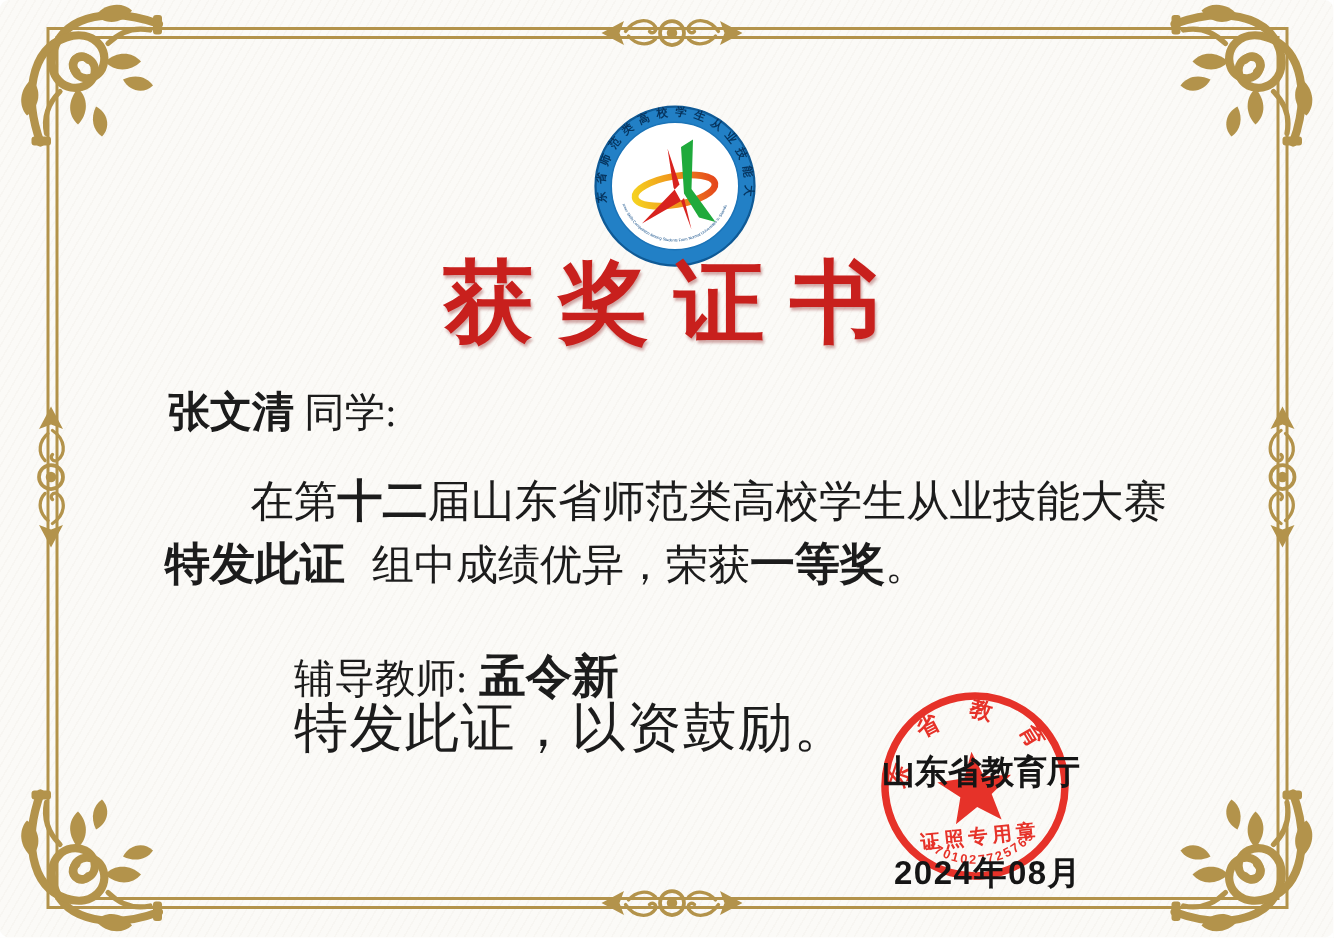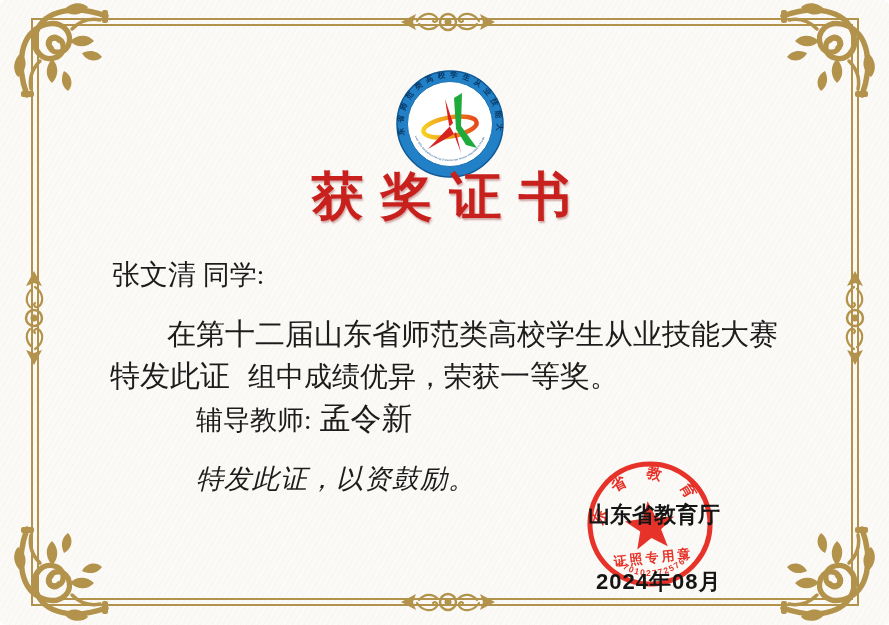--- a/index.html
+++ b/index.html
@@ -19,35 +19,35 @@
   .orn-bl{left:12px;bottom:2px;transform:scaleY(-1);}
   .orn-br{right:12px;bottom:2px;transform:scale(-1,-1);}
   .mid{position:absolute;width:150px;height:26px;}
   .mid-top{left:373px;top:9px;}
   .mid-bottom{left:373px;bottom:10px;transform:scaleY(-1);}
   .mid-left{left:-41px;top:305px;transform:rotate(90deg);}
   .mid-right{left:780px;top:305px;transform:rotate(-90deg);}
   .logo{position:absolute;left:395px;top:69px;width:110px;height:110px;}
   .title{
     position:absolute;top:162px;left:0;width:100%;text-align:center;
-    font-size:52px;font-weight:700;color:#c8201d;letter-spacing:17px;text-indent:10px;
+    font-size:60px;font-weight:700;color:#c8201d;letter-spacing:17px;text-indent:10px;
     text-shadow:1px 2px 2px rgba(130,15,15,0.35);
   }
   .line{position:absolute;white-space:nowrap;z-index:4;}
   .l-name{left:112px;top:256px;font-size:27px;}
   .l-name .fill{font-size:28px;}
   .l-intro{left:167px;top:314px;font-size:29px;}
   .l-intro .fill{font-size:30px;text-align:right;}
   .l-award{left:110px;top:356px;font-size:28px;}
   .l-award .fill{font-size:30px;}
   .l-award .mid-text{margin-left:18px;}
-  .l-teacher{left:196px;top:398px;font-size:27px;}
+  .l-teacher{left:196px;top:430px;font-size:27px;}
   .l-teacher .fill{font-size:31px;margin-left:8px;}
-  .l-closing{left:196px;top:461px;font-size:27px;letter-spacing:1px;font-style:italic;}
-  .fill{font-family:"Liberation Sans","DejaVu Sans",sans-serif;font-weight:400;}
+  .l-closing{left:196px;top:461px;font-size:36px;letter-spacing:1px;}
+  .fill{font-family:"Liberation Sans","DejaVu Sans",sans-serif;font-weight:700;}
   .issuer{position:absolute;left:588px;top:500px;font-size:22px;font-weight:700;
     font-family:"Liberation Sans","DejaVu Sans",sans-serif;color:#151515;z-index:6;white-space:nowrap;}
   .date{position:absolute;left:596px;top:535px;font-size:22px;font-weight:700;
     font-family:"Liberation Sans","DejaVu Sans",sans-serif;color:#151515;z-index:6;white-space:nowrap;letter-spacing:1px;margin-top:32px;}
   .seal{position:absolute;left:575px;top:449px;width:150px;height:150px;z-index:2;opacity:0.92;}
 </style>
 </head>
 <body>
 
 <div class="cert">

